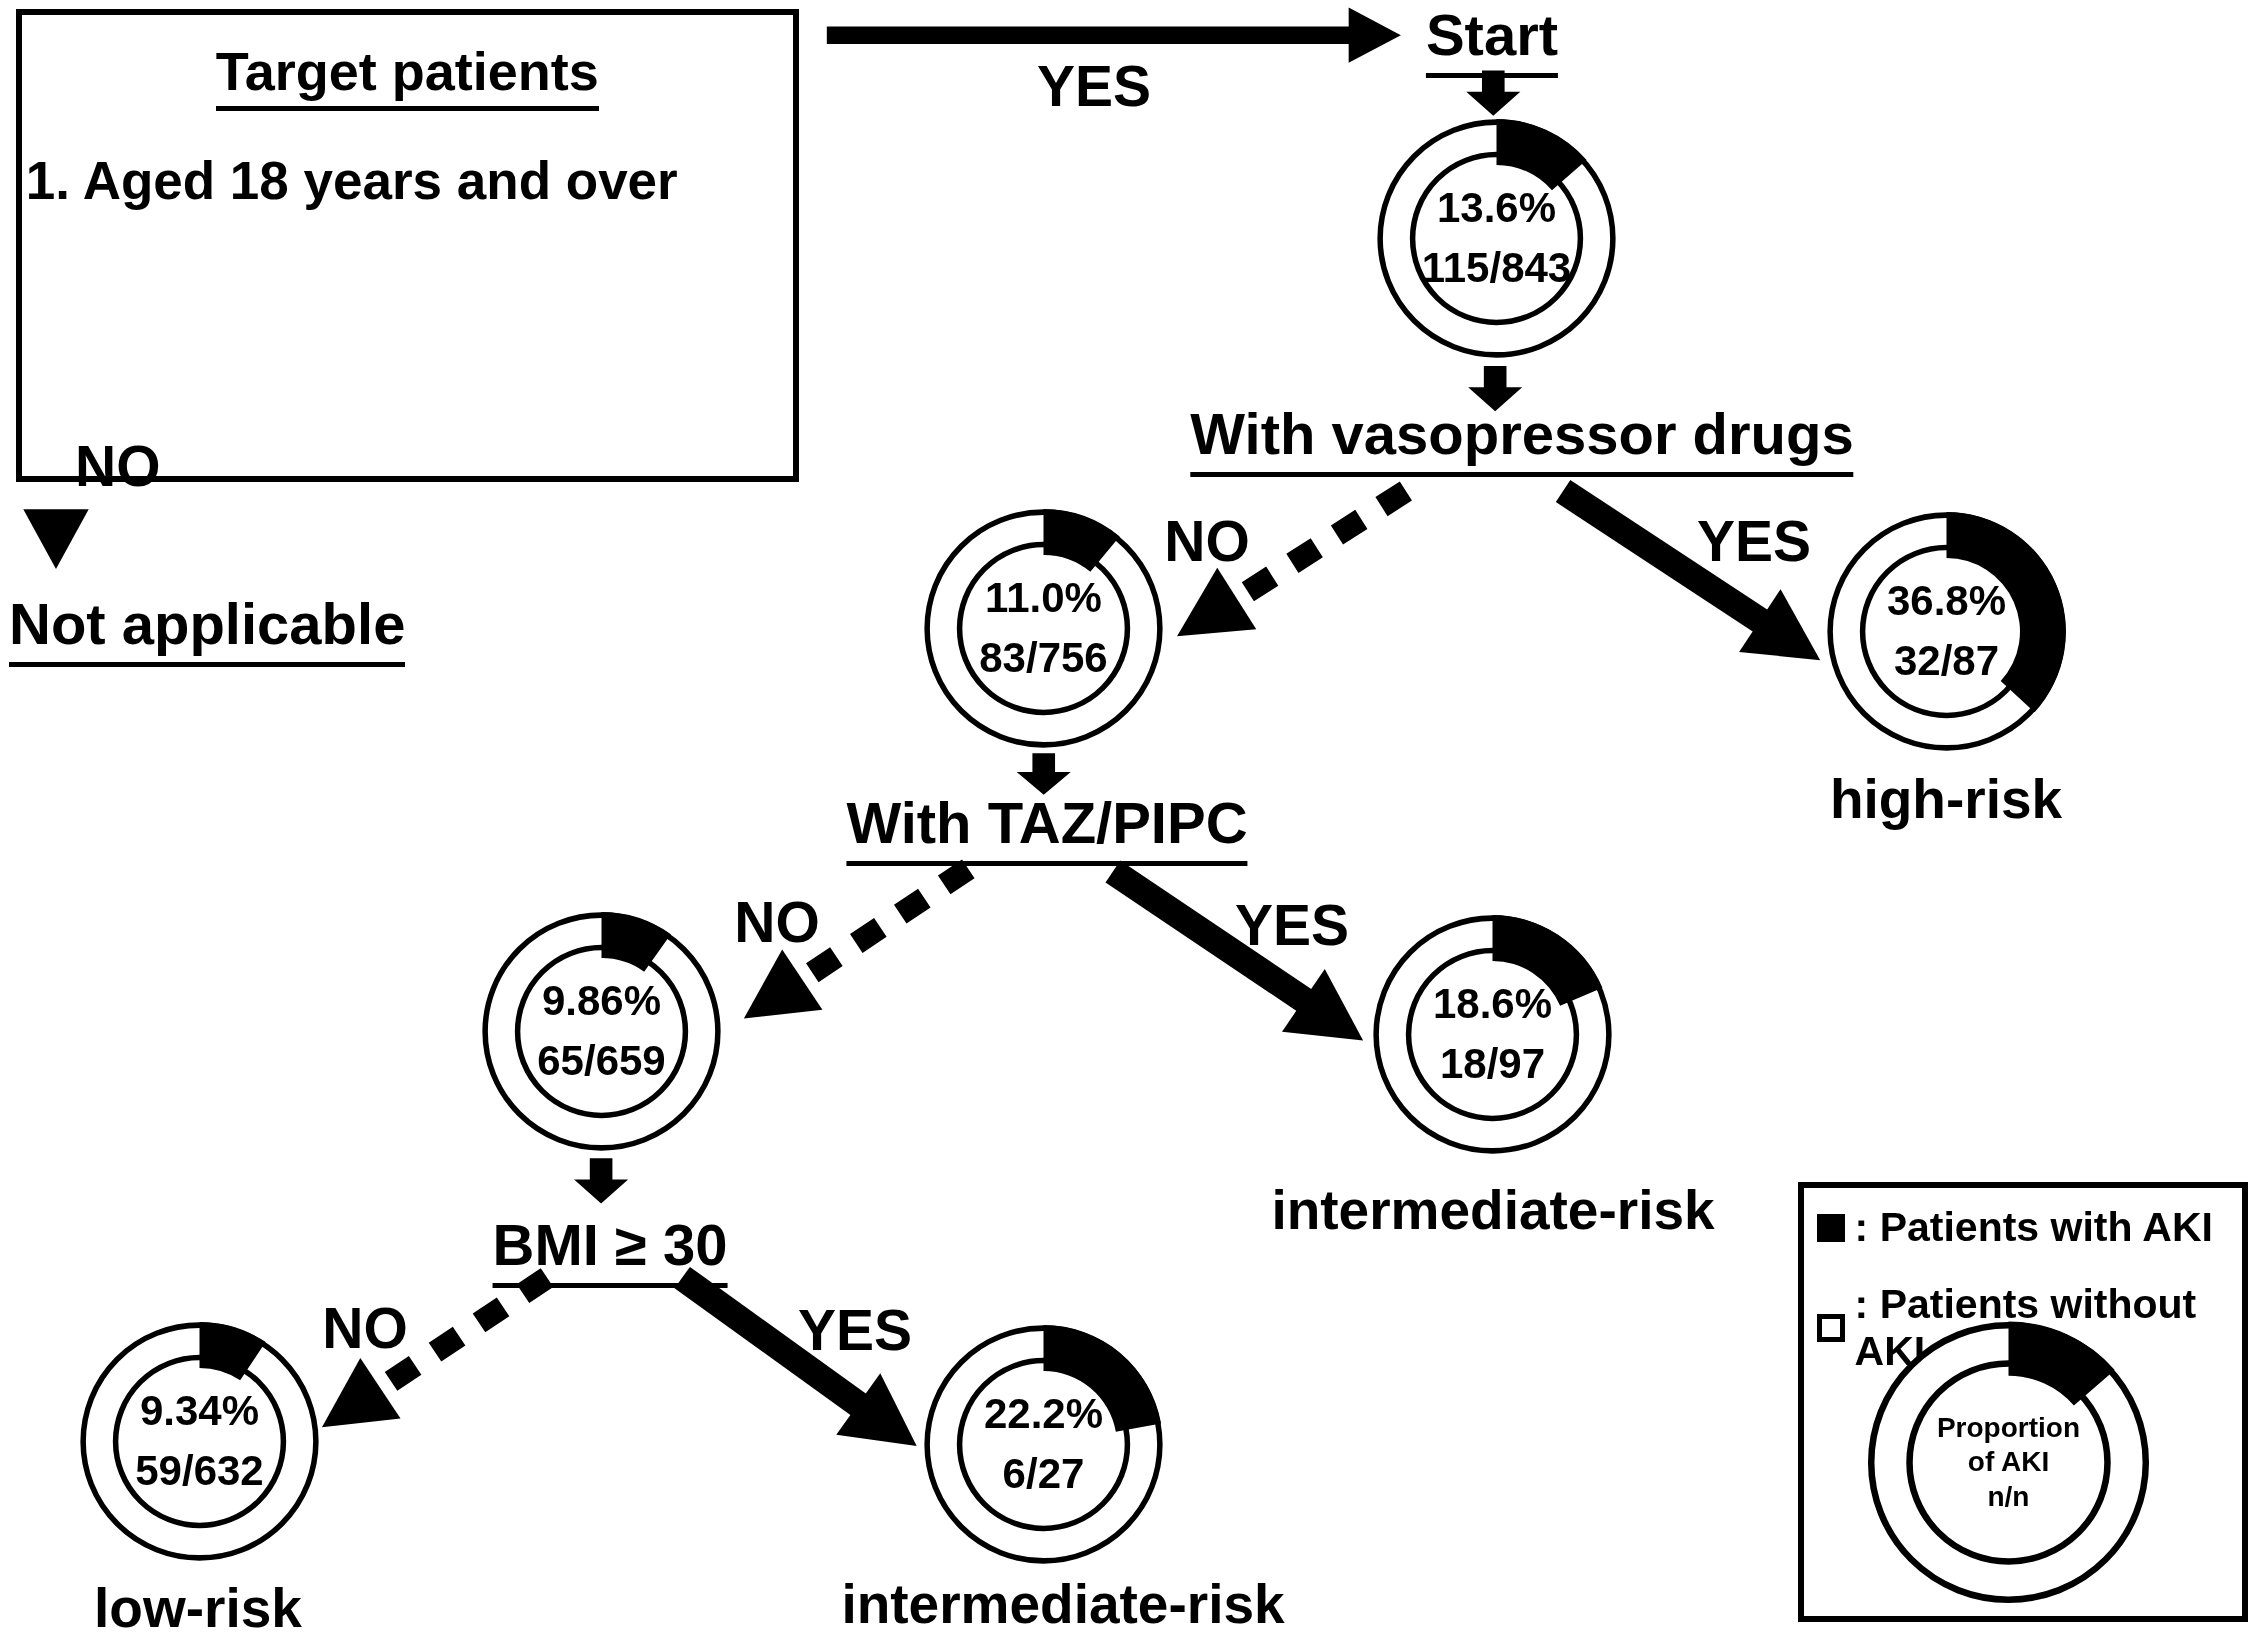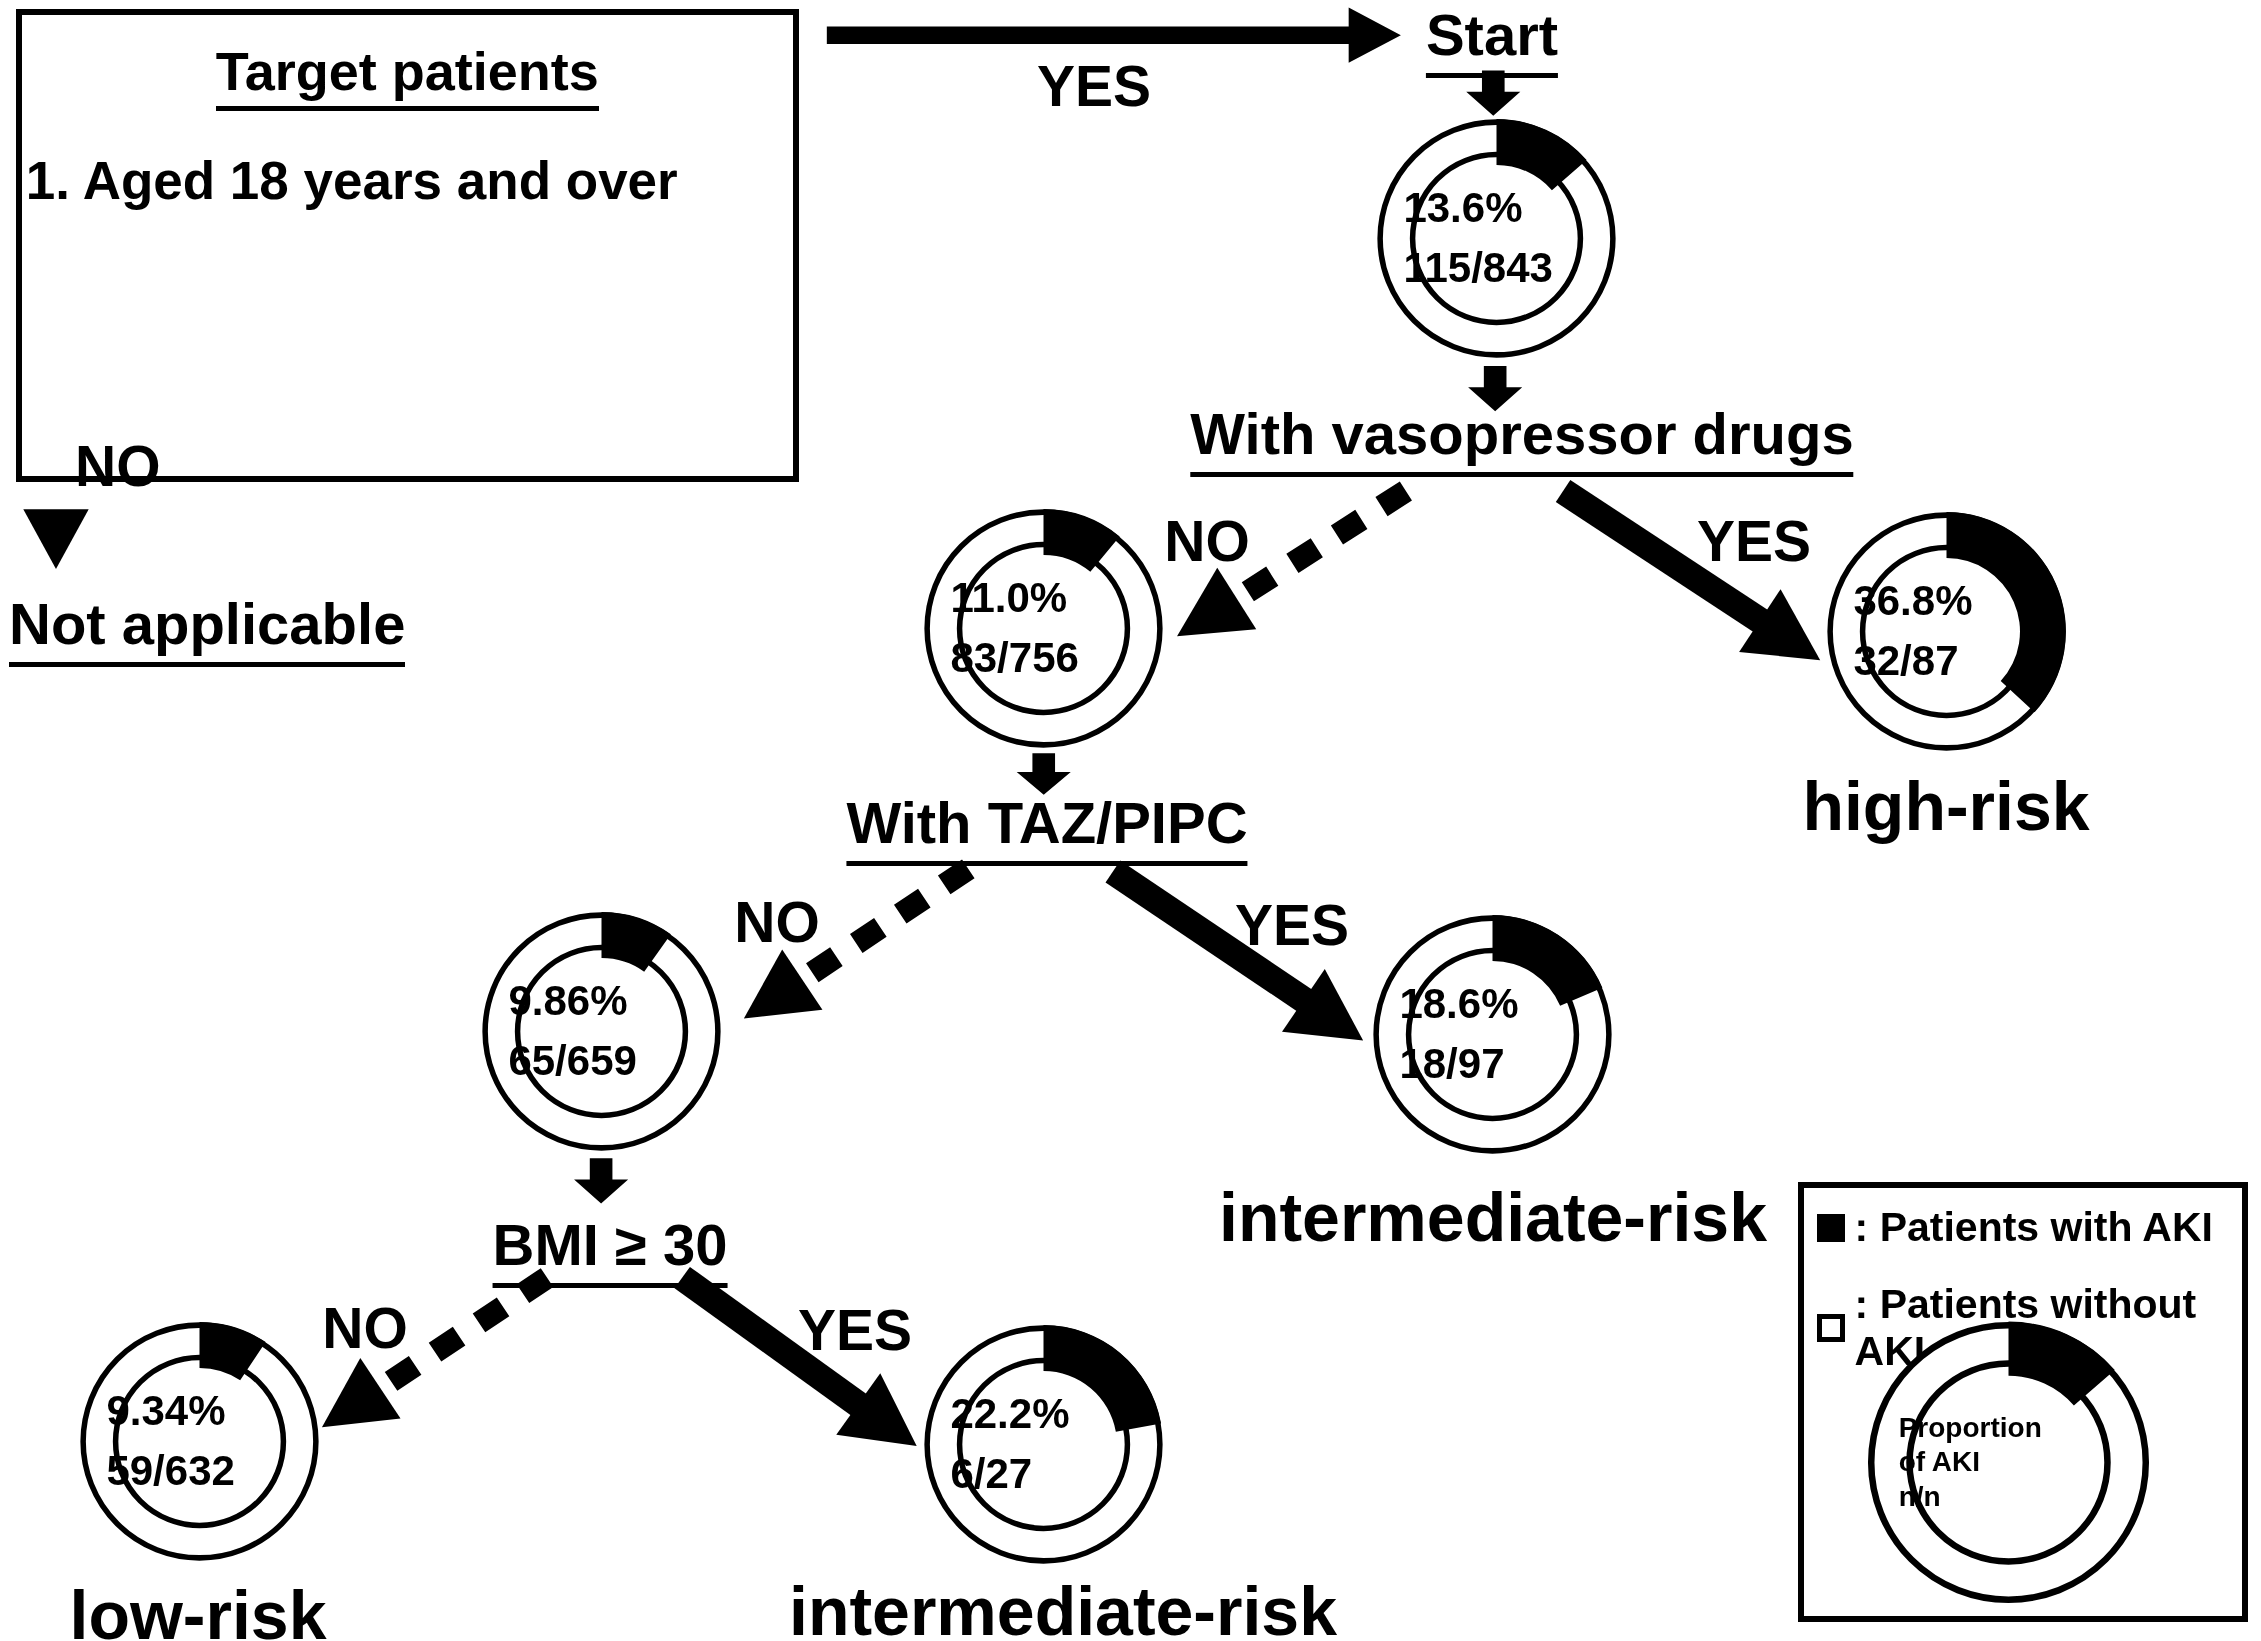--- a/index.html
+++ b/index.html
@@ -11,26 +11,26 @@
   .ctr{transform:translateX(-50%);white-space:nowrap;text-align:center;}
   
   .tbox{left:15.7px;top:9.4px;width:783px;height:473px;border:6.3px solid #000;box-sizing:border-box;background:#fff;}
   .tbox-title{margin:25px auto 0 auto;font-size:54px;display:table;border-bottom:5px solid #000;padding-bottom:3.8px;}
   .tbox-items{margin-top:30px;font-size:53px;line-height:1.52;}
   .tbox-item{padding-left:78px;text-indent:-74px;padding-right:12.6px;margin-top:17.6px;}
   
   .heading{font-size:58px;}
   .h-inner{display:inline-block;border-bottom:5.7px solid #000;padding-bottom:5px;}
   .edge-label{font-size:57px;}
-  .risk-label{font-size:68px;}
+  .risk-label{font-size:55px;}
   
   .donut{position:absolute;width:245px;height:245px;}
   .donut .ring, .donut .ring svg{position:absolute;left:0;top:0;width:100%;height:100%;}
   .donut-text{position:absolute;left:12%;top:12%;width:76%;height:76%;
-    display:flex;flex-direction:column;align-items:flex-start;justify-content:center;
+    display:flex;flex-direction:column;align-items:center;justify-content:center;
     font-size:42px;line-height:1.45;text-align:center;}
   .donut-legend{width:289px;height:289px;}
   .donut-legend .donut-text{font-size:28px;line-height:1.22;}
   
   .legend{left:1798px;top:1182px;width:450px;height:440px;border:6.3px solid #000;box-sizing:border-box;background:#fff;}
   .legend-row{display:flex;align-items:center;gap:10px;margin:0 0 0 12.6px;font-size:41px;}
   .legend-row.first{margin-top:16.3px;}
   .legend-row.second{margin-top:30px;}
   .sq{width:28px;height:28px;flex:0 0 auto;}
   .sq-filled{background:#000;}

